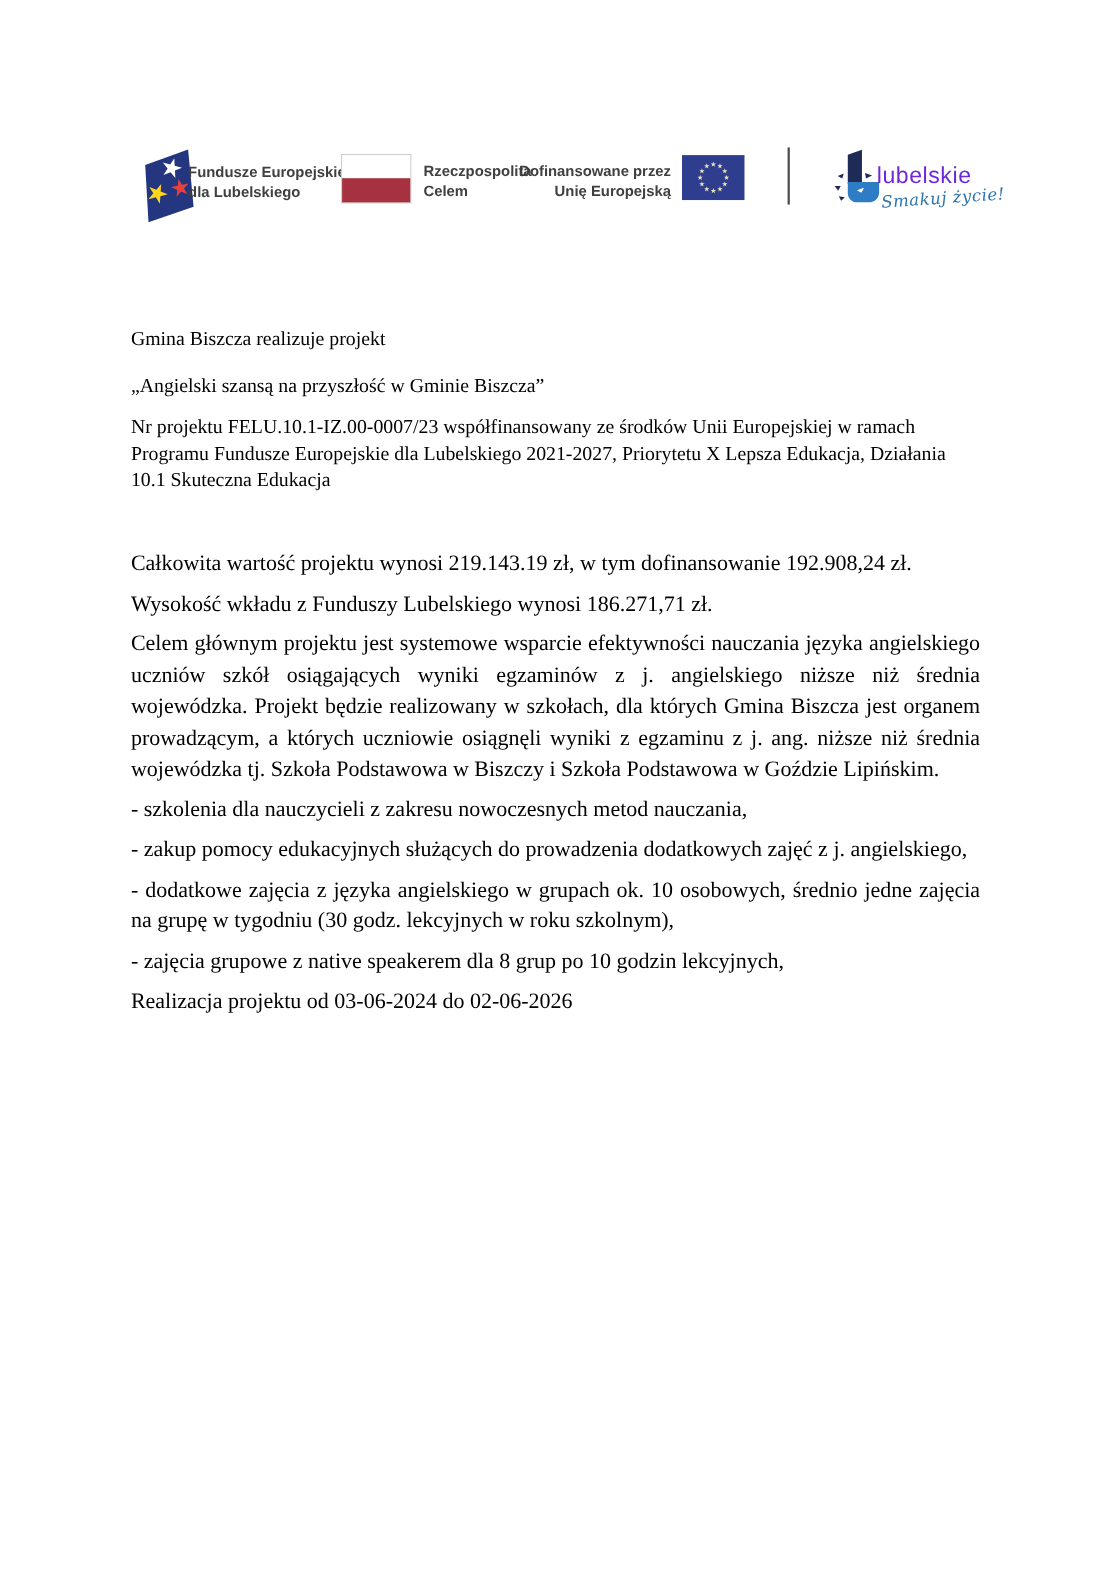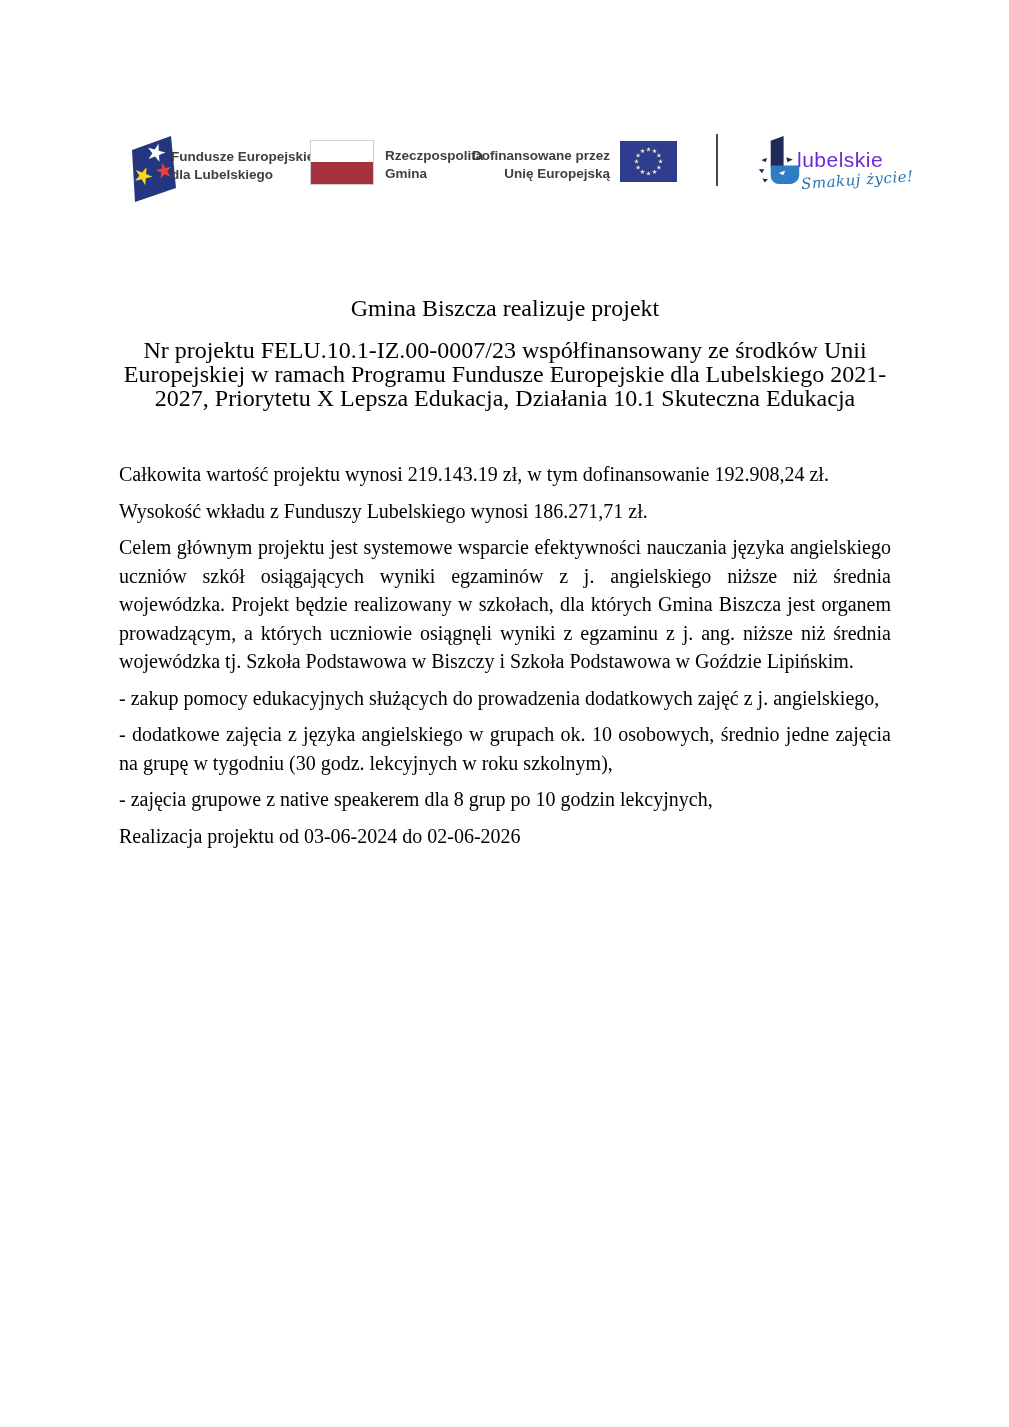--- a/index.html
+++ b/index.html
@@ -17,21 +17,21 @@
   .pl-flag .red{position:absolute;left:0;bottom:0;width:100%;height:52%;background:#a5323e;}
   .divider{width:2px;height:52px;background:#4a4a4a;}
   .lub-word{font-family:"Liberation Sans",sans-serif;font-size:21px;font-weight:500;
             color:#6d28d9;letter-spacing:0.5px;}
   .lub-tag{font-family:"DejaVu Serif",serif;font-style:italic;font-size:15px;
            color:#2d74ad;transform:rotate(-4deg);letter-spacing:0.5px;}
 
   
   .content{position:absolute;left:119px;top:296px;width:772px;}
   .content p{margin:0;}
-  .title-block p{text-align:center;font-size:24px;line-height:24px;}
+  .title-block p{text-align:left;font-size:18px;line-height:24px;}
   .title-1{margin-bottom:18px !important;}
   .title-2{margin-bottom:14px !important;}
   .body-block{margin-top:50px;}
   .body-block p{font-size:20px;line-height:28.5px;margin-bottom:8px !important;}
   .just{text-align:justify;}
 </style>
 </head>
 <body>
 
 <div class="page">
@@ -52,21 +52,21 @@
     <div class="abs logo-caption w600" style="left:171px;top:148px;">
       <div>Fundusze Europejskie</div>
       <div>dla Lubelskiego</div>
     </div>
 
     <div class="abs pl-flag" style="left:310px;top:140px;">
       <div class="red"></div>
     </div>
     <div class="abs logo-caption w700" style="left:385px;top:147px;">
       <div>Rzeczpospolita</div>
-      <div>Gmina</div>
+      <div>Celem</div>
     </div>
 
     <div class="abs logo-caption w700 cap-right" style="left:450px;top:147px;width:160px;">
       <div>Dofinansowane przez</div>
       <div>Unię Europejską</div>
     </div>
     <div class="abs" style="left:620px;top:141px;">
       <svg width="57" height="41" viewBox="0 0 57 41">
         <defs>
           <path id="estar" d="M0,-1 L0.224,-0.309 L0.951,-0.309 L0.363,0.118 L0.588,0.809 L0,0.382 L-0.588,0.809 L-0.363,0.118 L-0.951,-0.309 L-0.224,-0.309 Z"></path>
@@ -103,27 +103,29 @@
       </svg>
     </div>
     <div class="abs lub-word" style="left:797px;top:148px;">lubelskie</div>
     <div class="abs lub-tag" style="left:801px;top:171px;">Smakuj życie!</div>
   </div>
 
   <div class="content">
 
     <div class="title-block">
       <p class="title-1">Gmina Biszcza realizuje projekt</p>
+      <p class="title-2">„Angielski szansą na przyszłość w Gminie Biszcza”</p>
       <p class="title-3">Nr projektu FELU.10.1-IZ.00-0007/23 współfinansowany ze środków Unii Europejskiej  w ramach Programu  Fundusze Europejskie dla Lubelskiego 2021-2027, Priorytetu X Lepsza Edukacja, Działania 10.1 Skuteczna Edukacja</p>
     </div>
 
     <div class="body-block">
       <p>Całkowita wartość projektu wynosi 219.143.19 zł, w tym dofinansowanie  192.908,24 zł.</p>
       <p>Wysokość wkładu z Funduszy Lubelskiego wynosi 186.271,71 zł.</p>
       <p class="just">Celem głównym projektu jest systemowe wsparcie efektywności nauczania języka angielskiego uczniów szkół  osiągających wyniki egzaminów z j. angielskiego niższe niż średnia wojewódzka. Projekt będzie realizowany w szkołach, dla których Gmina Biszcza jest organem prowadzącym, a których uczniowie osiągnęli wyniki z egzaminu z j. ang. niższe niż średnia wojewódzka tj. Szkoła Podstawowa w Biszczy i Szkoła Podstawowa w Goździe Lipińskim.</p>
+      <p>- szkolenia dla nauczycieli z zakresu nowoczesnych metod nauczania,</p>
       <p class="just">- zakup pomocy edukacyjnych służących do prowadzenia dodatkowych zajęć z j. angielskiego,</p>
       <p class="just">- dodatkowe zajęcia z języka angielskiego  w grupach ok. 10 osobowych, średnio jedne zajęcia na grupę w tygodniu (30 godz. lekcyjnych w roku szkolnym),</p>
       <p>- zajęcia grupowe z native speakerem dla 8 grup  po 10 godzin lekcyjnych,</p>
       <p>Realizacja projektu od 03-06-2024 do 02-06-2026</p>
     </div>
 
   </div>
 </div>
 
 </body></html>

